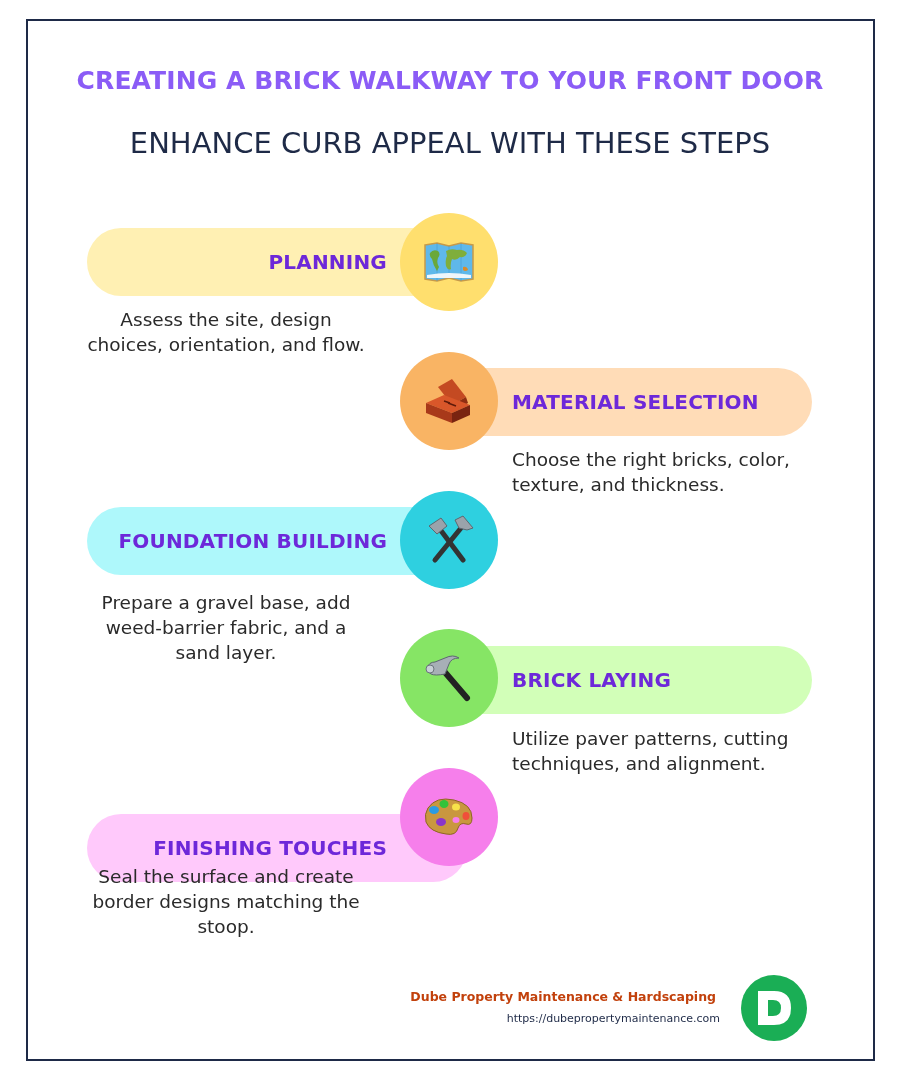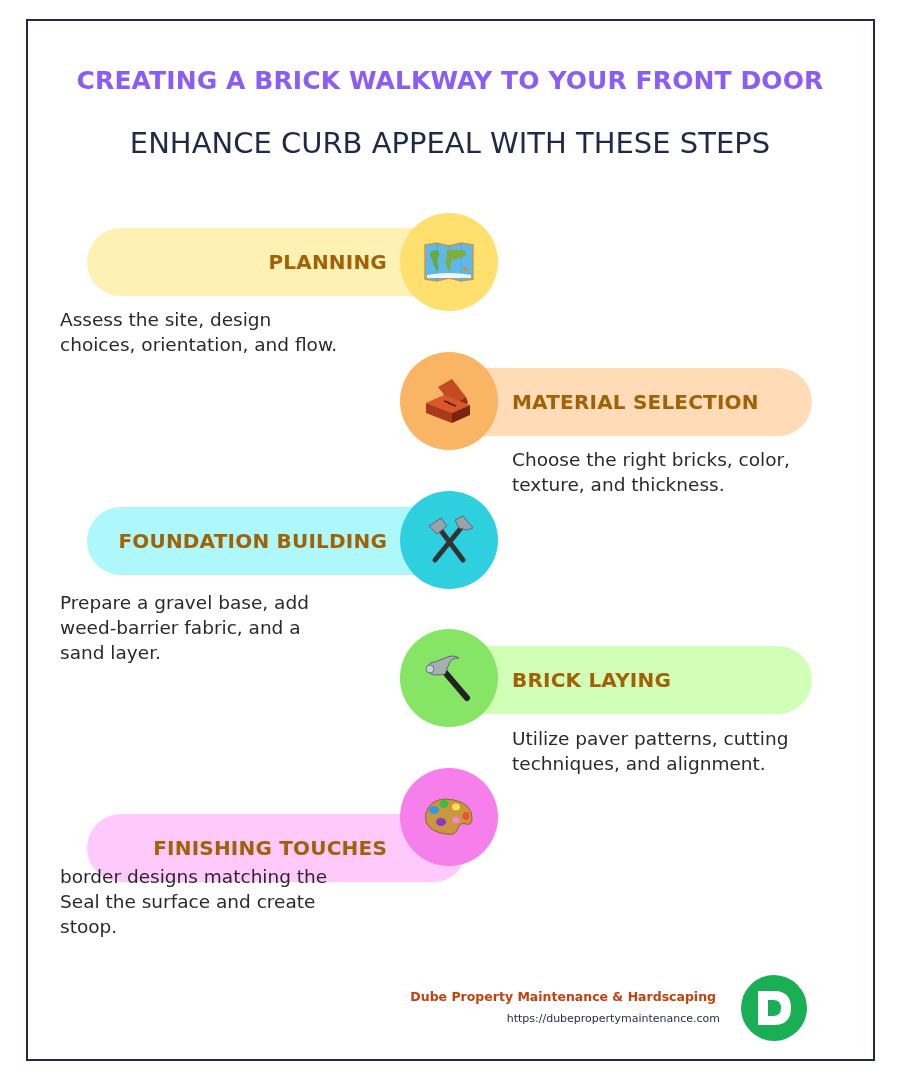--- a/index.html
+++ b/index.html
@@ -3,24 +3,24 @@
 <meta charset="utf-8">
 <style>
   html, body { margin:0; padding:0; background:#ffffff; }
   body { width:900px; height:1080px; position:relative; overflow:hidden; font-family:"DejaVu Sans", sans-serif; color:#1c1c1c; }
   .frame { position:absolute; left:26px; top:19px; width:845px; height:1038px; border:2px solid #1e2a47; box-sizing:content-box; }
   .title { position:absolute; left:0; width:900px; top:66px; text-align:center; font-size:25px; font-weight:bold; color:#8b5cf6; letter-spacing:0.1px; }
   .subtitle { position:absolute; left:0; width:900px; top:126px; text-align:center; font-size:29px; font-weight:normal; color:#1e2a47; letter-spacing:0px; }
   .pill { position:absolute; height:68px; border-radius:34px; display:flex; align-items:center; box-sizing:border-box; }
   .pill.left { left:87px; width:380px; justify-content:flex-end; padding-right:80px; }
   .pill.right { left:430px; width:382px; justify-content:flex-start; padding-left:82px; }
-  .pill-label { font-size:20px; font-weight:bold; color:#a16207; white-space:nowrap; letter-spacing:0.2px; }
+  .pill-label { font-size:20px; font-weight:bold; color:#6d28d9; white-space:nowrap; letter-spacing:0.2px; }
   .circle { position:absolute; width:98px; height:98px; border-radius:50%; left:400px; display:flex; align-items:center; justify-content:center; }
   .desc { position:absolute; font-size:18.5px; line-height:25px; color:#2a2a2a; }
-  .desc.left { right:540px; text-align:left; width:300px; }
+  .desc.left { right:524px; text-align:center; width:300px; }
   .desc.right { left:512px; text-align:left; width:300px; }
   .footer-name { position:absolute; right:184px; top:989px; font-size:12.5px; font-weight:bold; color:#c2410c; white-space:nowrap; }
   .footer-url { position:absolute; right:180px; top:1012px; font-size:11px; color:#1e2a47; white-space:nowrap; }
   .logo { position:absolute; left:741px; top:975px; width:66px; height:66px; border-radius:50%; display:flex; align-items:center; justify-content:center; }
   svg { display:block; }
 </style>
 </head>
 <body>
 
 <div class="frame"></div>
@@ -114,22 +114,22 @@
       <ellipse cx="34" cy="26" rx="3.5" ry="3" fill="#f67feb"></ellipse>
       <ellipse cx="12" cy="16" rx="5" ry="4" fill="#2b9be3"></ellipse>
       <ellipse cx="22" cy="10" rx="4.5" ry="4" fill="#33c23a"></ellipse>
       <ellipse cx="34" cy="13" rx="4" ry="3.5" fill="#f7e24a"></ellipse>
       <ellipse cx="44" cy="22" rx="3.5" ry="4" fill="#f0503a"></ellipse>
       <ellipse cx="19" cy="28" rx="5" ry="4" fill="#8a36c9"></ellipse>
     </svg>
   </span>
 </div>
 <div class="desc left" style="top:864px;">
+  <div>Seal the surface and create</div>
   <div>border designs matching the</div>
-  <div>Seal the surface and create</div>
   <div>stoop.</div>
 </div>
 
 <div class="footer-name">Dube Property Maintenance &amp; Hardscaping</div>
 <div class="footer-url">https://dubepropertymaintenance.com</div>
 <div class="logo" style="background:#1aae55;">
   <span>
     <svg width="40" height="40" viewBox="0 0 40 40">
       <path d="M4 3 L20 3 Q37 3 37 20 Q37 37 20 37 L4 37 Z M14 12 L14 28 L19 28 Q27 28 27 20 Q27 12 19 12 Z" fill="#ffffff" fill-rule="evenodd"></path>
     </svg>

